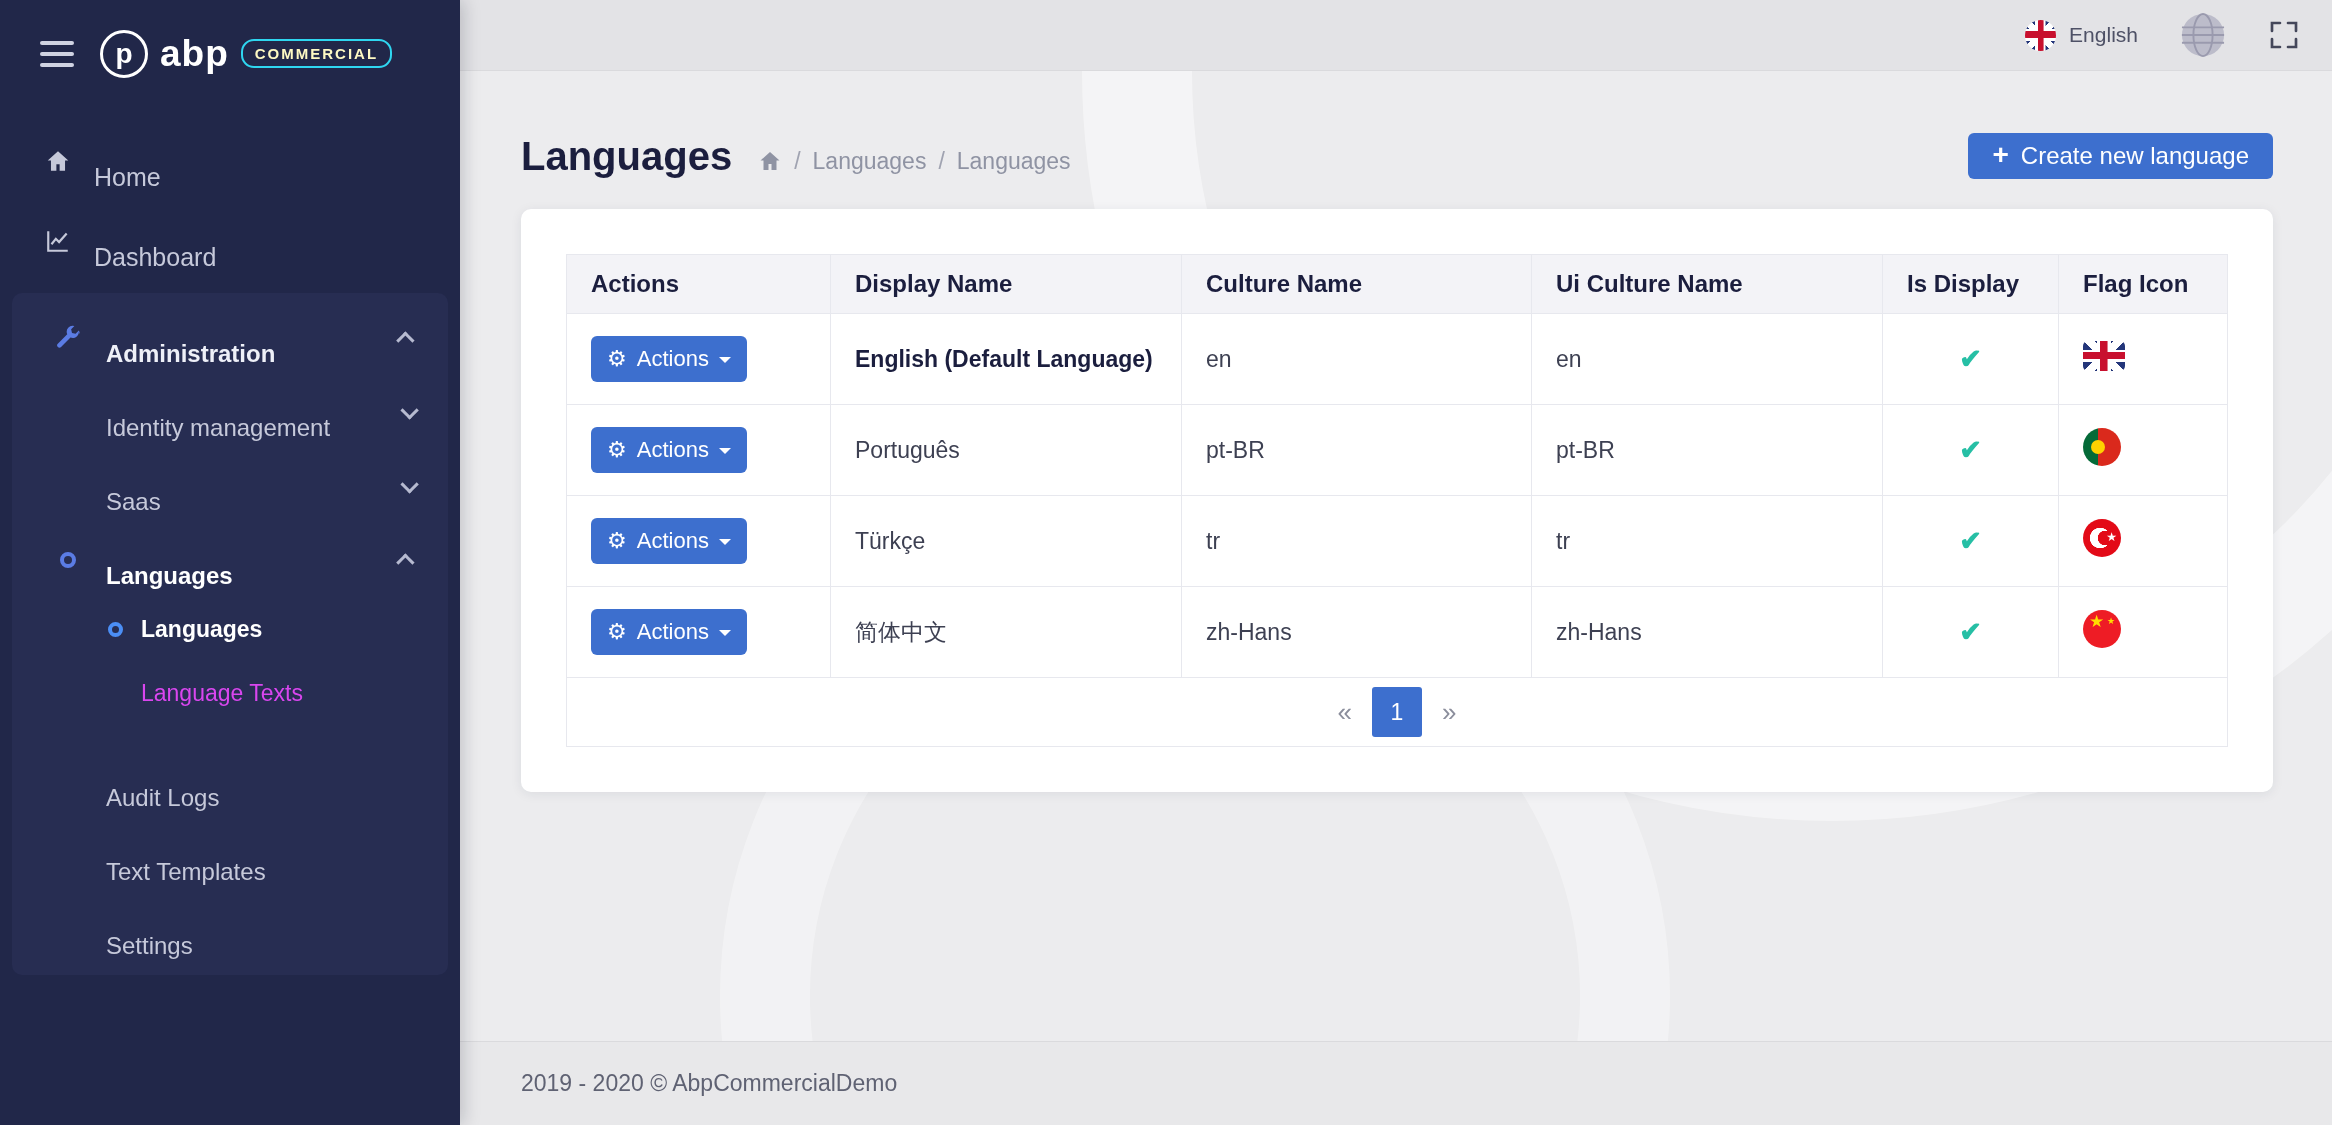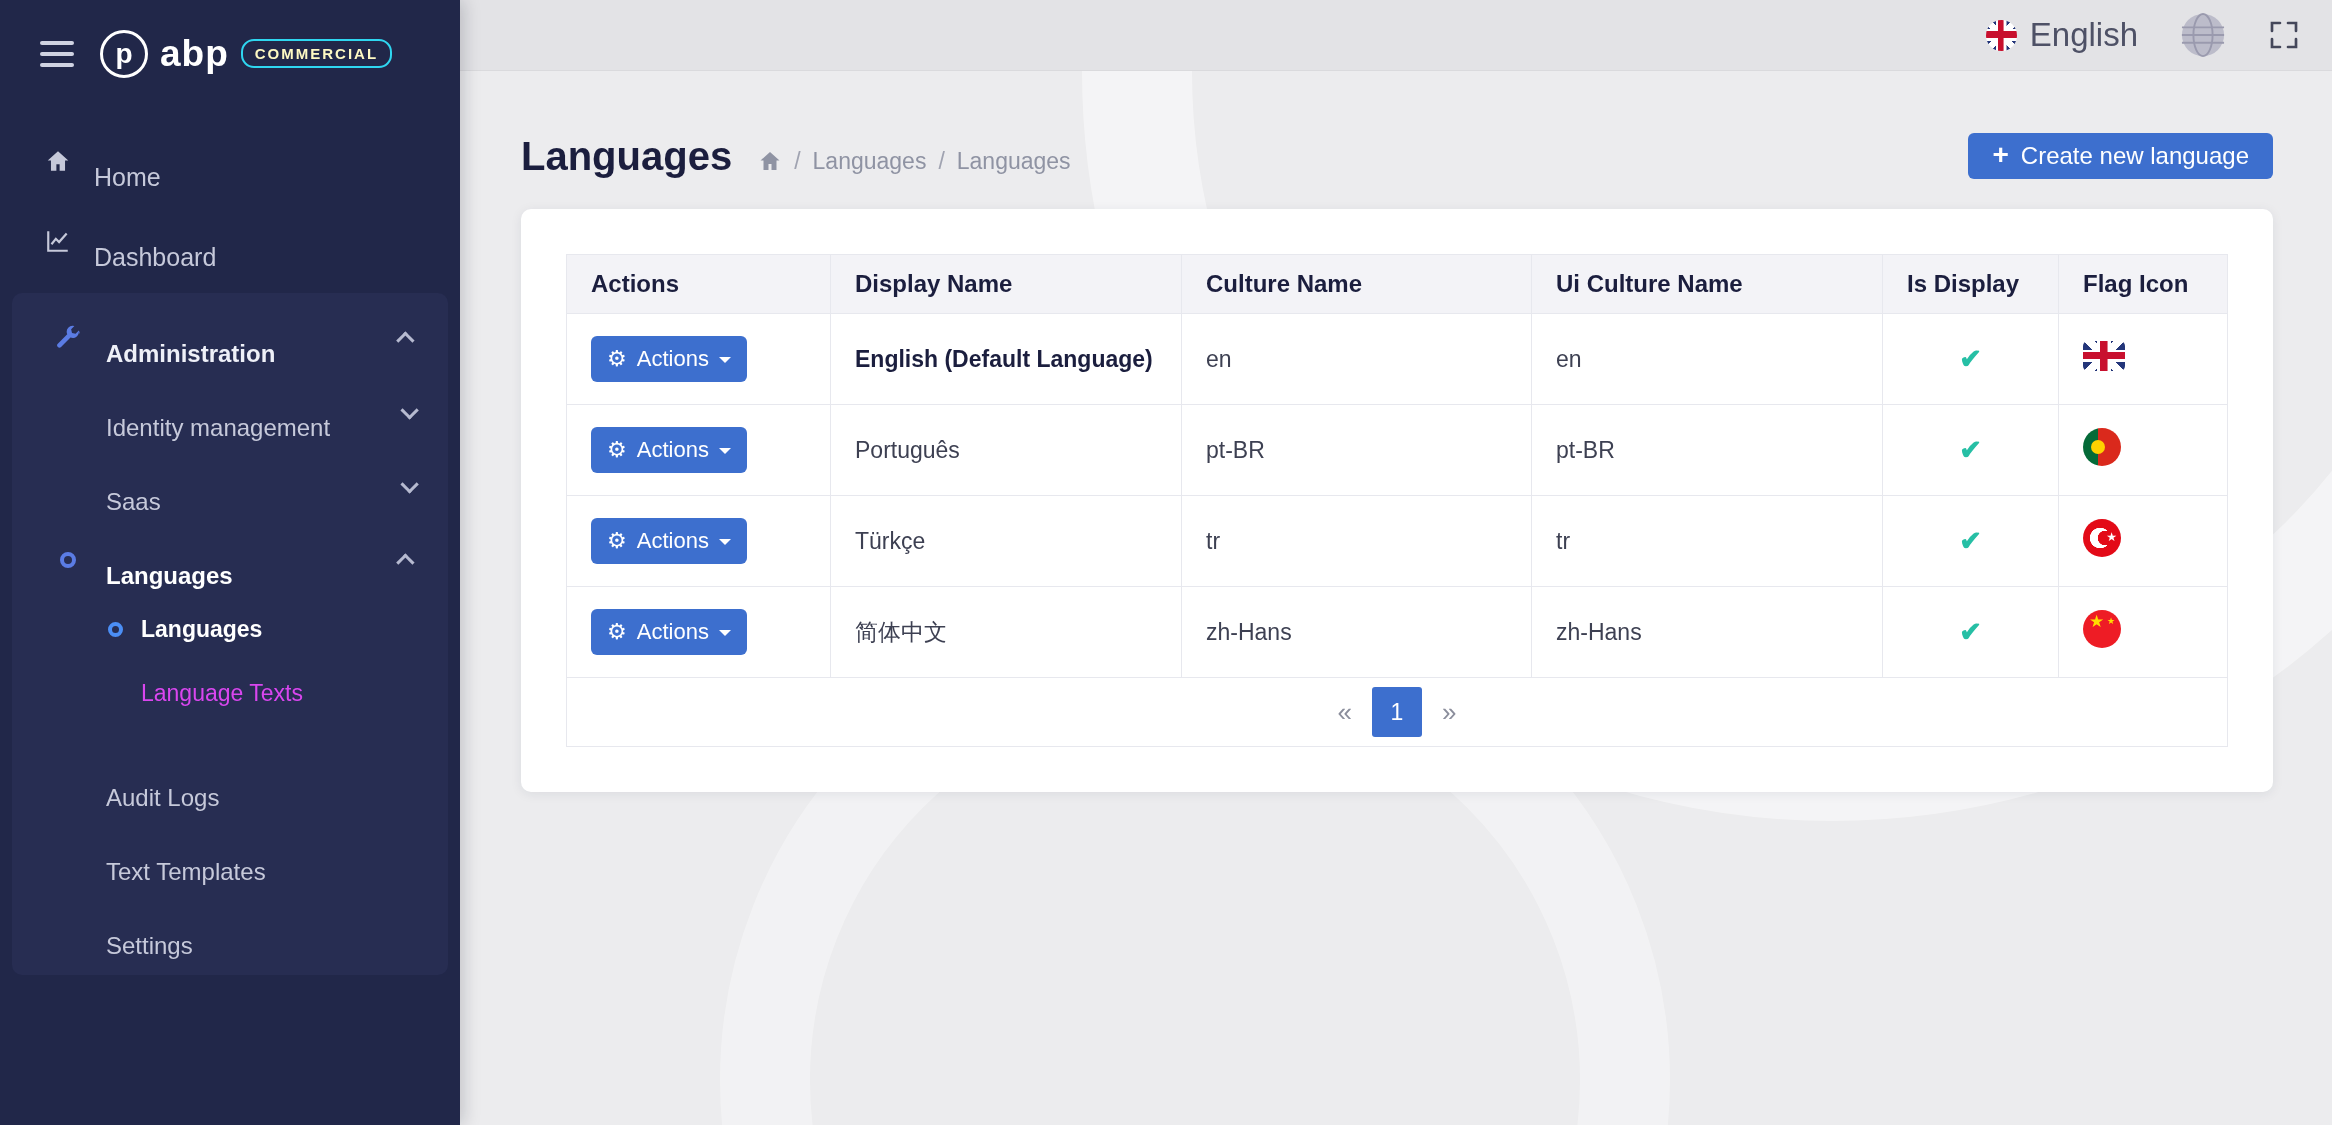--- a/index.html
+++ b/index.html
@@ -72,21 +72,21 @@
   
   .main { flex:1; display:flex; flex-direction:column; position:relative; min-width:0; }
 
   .topbar {
     height:71px; background:#e3e3e6;
     display:flex; align-items:center; justify-content:flex-end;
     padding-right:32px; gap:42px;
     border-bottom:1px solid rgba(0,0,0,0.04);
     position:relative; z-index:3;
   }
-  .lang-switch { display:flex; align-items:center; gap:13px; color:#4e5166; font-size:33px; cursor:pointer; }
+  .lang-switch { display:flex; align-items:center; gap:13px; color:#4e5166; font-size:21px; cursor:pointer; }
 
   .flag { display:inline-block; border-radius:50%; position:relative; overflow:hidden; flex:none; background-repeat:no-repeat; }
   .flag.small { width:31px; height:31px; }
   .flag.big { width:38px; height:38px; }
   .flag.rect { width:42px; height:30px; border-radius:5px; }
   .flag-uk {
     background-color:#24367a;
     background-image:
       linear-gradient(#c8102e,#c8102e),
       linear-gradient(#c8102e,#c8102e),
@@ -398,13 +398,16 @@
                 <span class="pag-page">1</span>
                 <span class="pag-arrow">»</span>
               </div>
             </td>
           </tr>
         </tfoot>
       </table>
     </div>
   </div>
 
+  <footer class="footer">
+    <span>2019 - 2020 © AbpCommercialDemo</span>
+  </footer>
 </div>
 
 </body></html>

